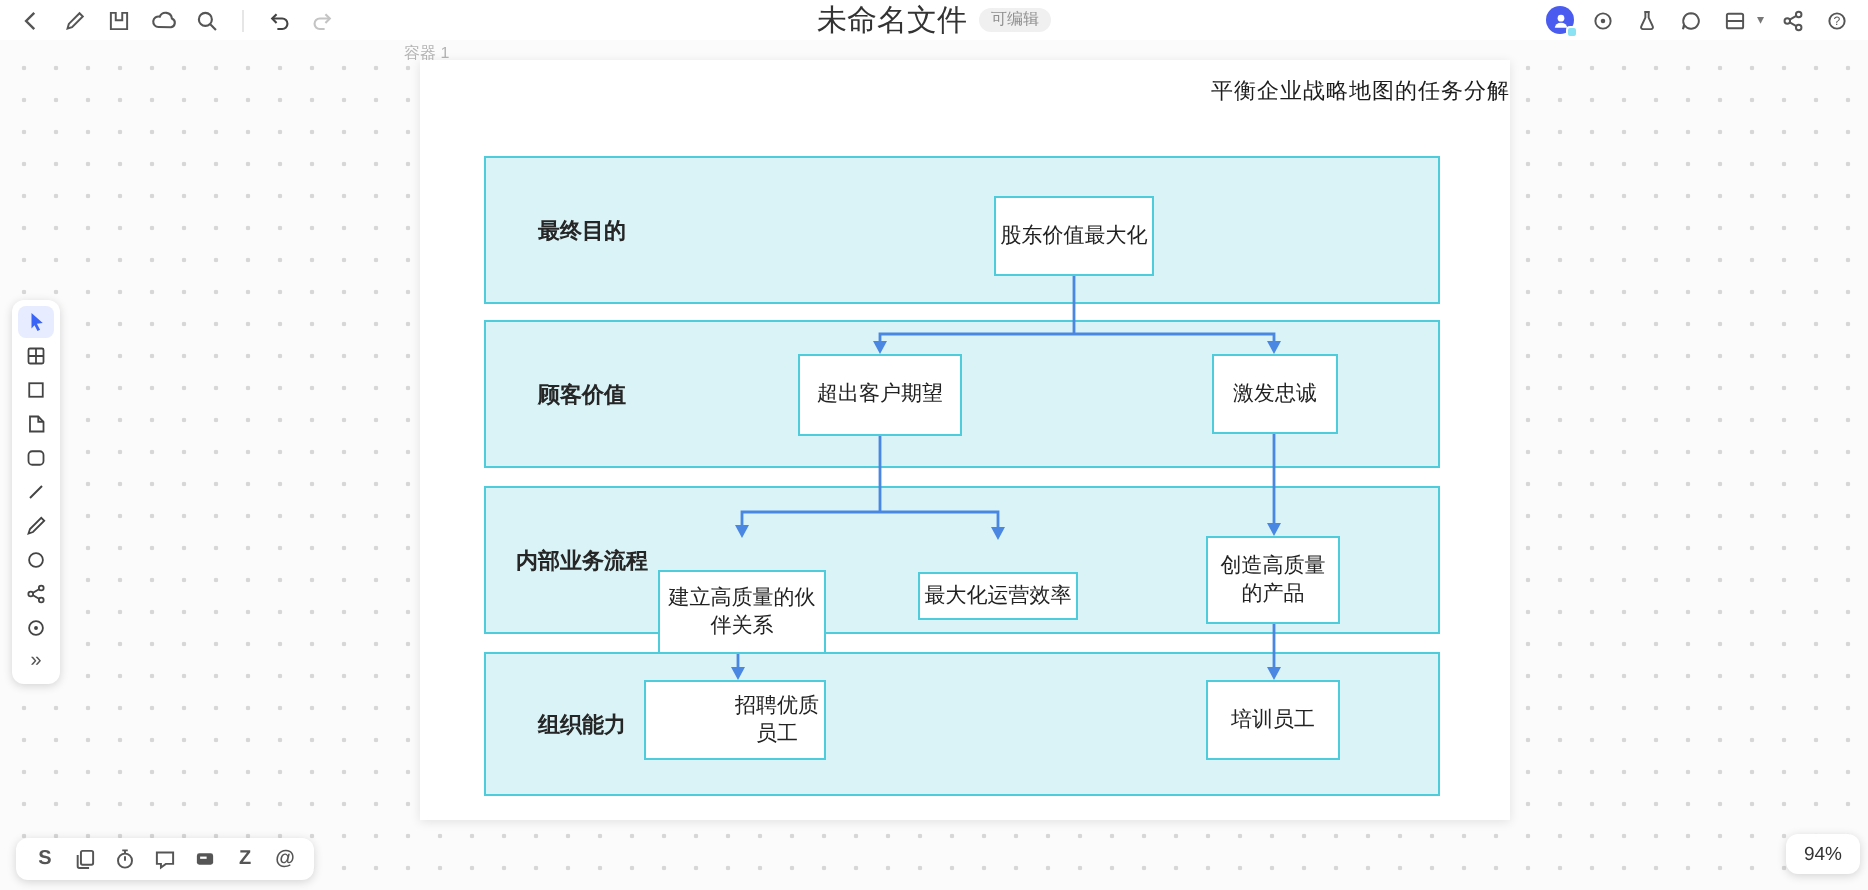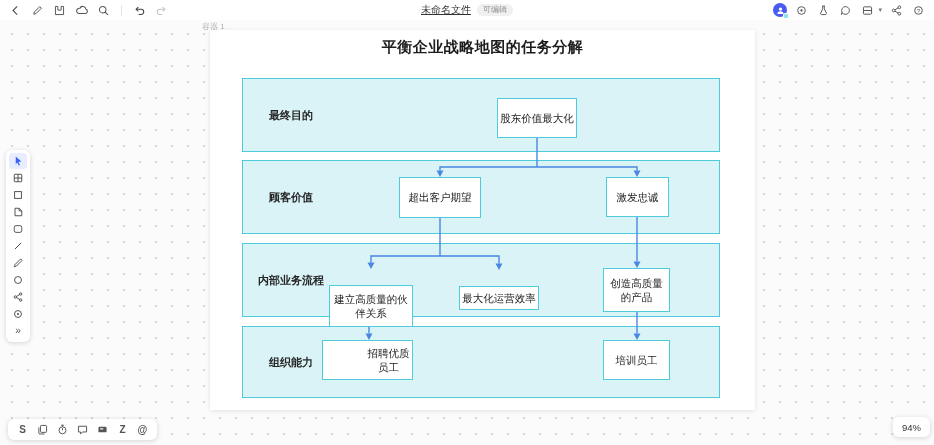--- a/index.html
+++ b/index.html
@@ -11,31 +11,31 @@
   body{font-family:"Liberation Sans","DejaVu Sans",sans-serif;color:var(--ink);}
   .app{position:relative;width:934px;height:445px;overflow:hidden;background:#fff;}
 
   
   .topbar{position:absolute;left:0;top:0;width:934px;height:20px;background:#fff;display:flex;align-items:center;justify-content:space-between;padding:0 8px;z-index:30;}
   .tb-group{display:flex;align-items:center;gap:7px;}
   .tb-ic{width:15px;height:15px;display:flex;align-items:center;justify-content:center;cursor:pointer;}
   .tb-ic svg{display:block;}
   .tb-divider{width:1px;height:11px;background:#e6e6e6;margin:0 3px;}
   .tb-center{position:absolute;left:50%;top:0;height:20px;transform:translateX(-50%);display:flex;align-items:center;gap:6px;}
-  .doc-title{font-size:10px;color:#333;font-weight:500;text-decoration:underline;}
+  .doc-title{font-size:15px;color:#333;font-weight:500;}
   .doc-badge{font-size:8px;color:#8f8f8f;background:#f0f0f1;border-radius:8px;padding:1px 6px;line-height:1.3;}
   .avatar{position:relative;width:14px;height:14px;border-radius:50%;background:#4a5cf0;display:flex;align-items:center;justify-content:center;cursor:pointer;}
   .avatar-badge{position:absolute;right:-2px;bottom:-2px;width:6px;height:6px;border-radius:2px;background:#8ae2f2;border:1px solid #fff;}
   .caret{font-size:7px;color:#777;margin-left:-4px;}
 
   
   .canvas{position:absolute;left:0;top:20px;width:934px;height:425px;background:#fbfbfb;background-image:radial-gradient(circle,#d7d7d7 1px,transparent 1.3px);background-size:16px 16px;background-position:4px 6px;}
   .page-label{position:absolute;left:202px;top:1px;font-size:8px;color:#b3b3b3;cursor:pointer;}
   .page{position:absolute;left:210px;top:10px;width:545px;height:380px;background:#fff;box-shadow:0 1px 5px rgba(0,0,0,0.10);}
-  .diagram-title{position:absolute;left:0;top:8px;width:100%;text-align:center;font-size:15px;font-weight:700;color:#1d1d1d;letter-spacing:0.5px;cursor:pointer;}
+  .diagram-title{position:absolute;left:0;top:8px;width:100%;text-align:right;font-size:11px;font-weight:400;color:#1d1d1d;letter-spacing:0.5px;cursor:pointer;}
   .band{position:absolute;left:32px;width:478px;background:var(--band-fill);border:1.6px solid var(--band-border);cursor:pointer;}
   .band-label{position:absolute;left:0;top:0;bottom:0;width:96px;display:flex;align-items:center;justify-content:center;font-size:11px;font-weight:600;color:#262626;}
   .node{position:absolute;background:#fff;border:1.4px solid var(--box-border);display:flex;align-items:center;justify-content:center;text-align:center;font-size:10.5px;line-height:1.35;color:#222;padding:1px 2px;z-index:2;cursor:pointer;}
   .connectors{position:absolute;left:0;top:0;z-index:1;}
 
   
   .ltb{position:absolute;left:6px;top:130px;width:24px;background:#fff;border-radius:6px;box-shadow:0 1px 5px rgba(0,0,0,0.16);padding:3px 0;display:flex;flex-direction:column;align-items:center;gap:1px;z-index:20;}
   .ltb-item{width:18px;height:16px;display:flex;align-items:center;justify-content:center;border-radius:4px;cursor:pointer;color:#444;}
   .ltb-item.sel{background:#e7ecfe;}
   .ltb-more{font-size:10px;color:#555;line-height:1;}

